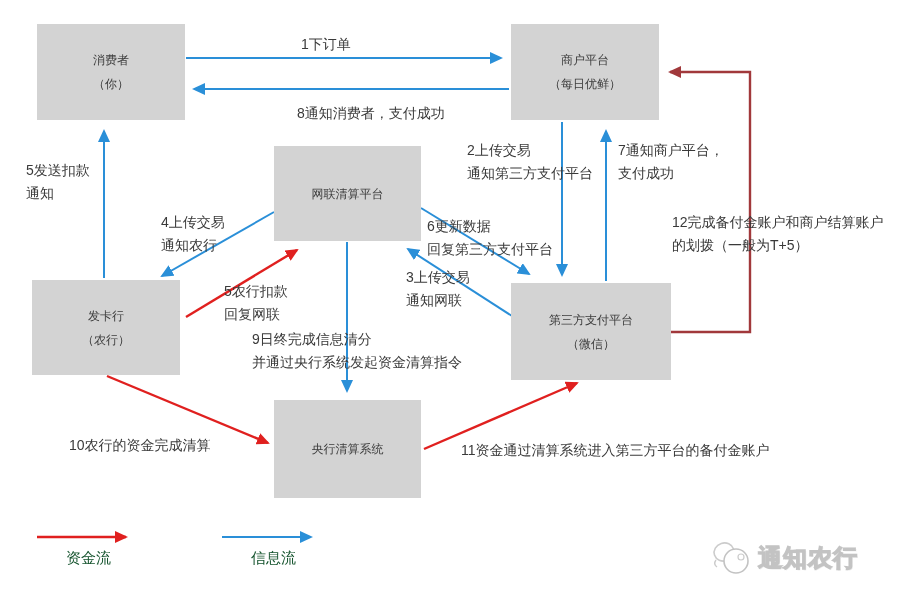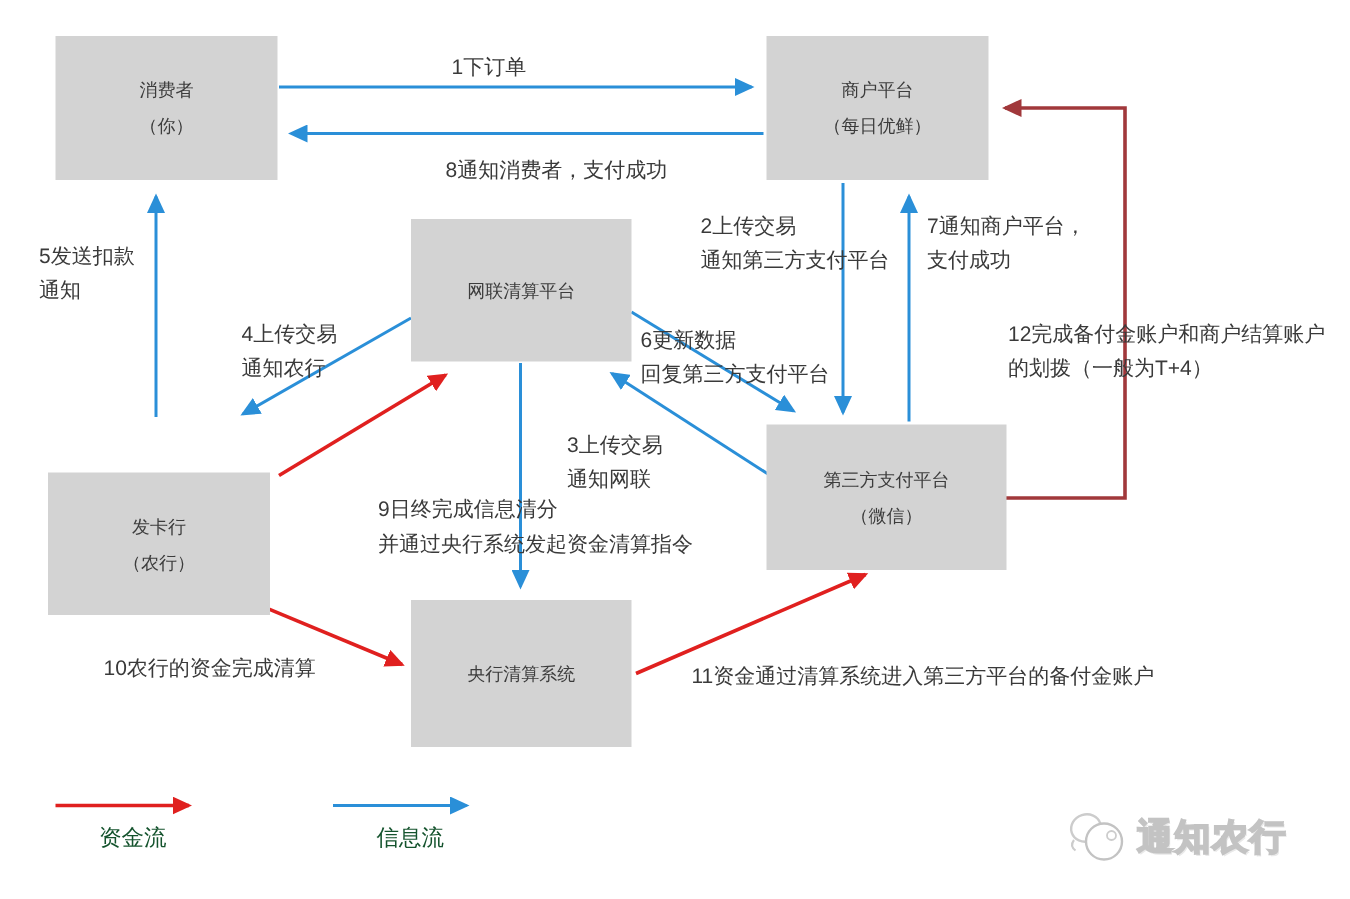--- a/index.html
+++ b/index.html
@@ -18,21 +18,21 @@
     background: #d3d3d3;
     color: #3c3c3c;
     display: flex; align-items: center; justify-content: center;
     text-align: center;
     font-size: 12px; line-height: 24px;
     white-space: pre-line;
   }
   #node-consumer     { left: 37px;  top: 24px;  width: 148px; height: 96px; }
   #node-merchant     { left: 511px; top: 24px;  width: 148px; height: 96px; }
   #node-netsunion    { left: 274px; top: 146px; width: 147px; height: 95px; }
-  #node-issuer       { left: 32px;  top: 280px; width: 148px; height: 95px; margin-top: 35px; }
+  #node-issuer       { left: 32px;  top: 280px; width: 148px; height: 95px; }
   #node-third-party  { left: 511px; top: 283px; width: 160px; height: 97px; }
   #node-central-bank { left: 274px; top: 400px; width: 147px; height: 98px; }
 
   
   #arrows { position: absolute; left: 0; top: 0; width: 900px; height: 599px; }
   .edge-blue    { stroke: #2a8fd8; stroke-width: 2;   fill: none; marker-end: url(#arrow-blue); }
   .edge-red     { stroke: #e0201f; stroke-width: 2.4; fill: none; marker-end: url(#arrow-red); }
   .edge-darkred { stroke: #a1383b; stroke-width: 2.4; fill: none; marker-end: url(#arrow-darkred); }
 
   
@@ -43,21 +43,21 @@
     white-space: pre-line;
   }
   #lbl-step1  { left: 301px; top: 33px; }
   #lbl-step8  { left: 297px; top: 102px; }
   #lbl-step5-notice { left: 26px;  top: 159px; }
   #lbl-step4  { left: 161px; top: 211px; }
   #lbl-step5-reply  { left: 224px; top: 280px; }
   #lbl-step2  { left: 467px; top: 139px; }
   #lbl-step7  { left: 618px; top: 139px; }
   #lbl-step6  { left: 427px; top: 215px; }
-  #lbl-step3  { left: 378px; top: 266px; margin-top: 19px; }
+  #lbl-step3  { left: 406px; top: 266px; }
   #lbl-step12 { left: 672px; top: 211px; }
   #lbl-step9  { left: 252px; top: 328px; }
   #lbl-step10 { left: 69px;  top: 434px; }
   #lbl-step11 { left: 461px; top: 439px; text-align: center; }
 
   
   .legend-label {
     position: absolute;
     font-size: 15px; color: #14532d;
   }
@@ -125,30 +125,32 @@
   <div class="node" id="node-third-party">第三方支付平台
 （微信）</div>
   <div class="node" id="node-central-bank">央行清算系统</div>
 
   <div class="edge-label" id="lbl-step1">1下订单</div>
   <div class="edge-label" id="lbl-step8">8通知消费者，支付成功</div>
   <div class="edge-label" id="lbl-step5-notice">5发送扣款
 通知</div>
   <div class="edge-label" id="lbl-step4">4上传交易
 通知农行</div>
+  <div class="edge-label" id="lbl-step5-reply">5农行扣款
+回复网联</div>
   <div class="edge-label" id="lbl-step2">2上传交易
 通知第三方支付平台</div>
   <div class="edge-label" id="lbl-step7">7通知商户平台，
 支付成功</div>
   <div class="edge-label" id="lbl-step6">6更新数据
 回复第三方支付平台</div>
   <div class="edge-label" id="lbl-step3">3上传交易
 通知网联</div>
   <div class="edge-label" id="lbl-step12">12完成备付金账户和商户结算账户
-的划拨（一般为T+4）</div>
+的划拨（一般为T+5）</div>
   <div class="edge-label" id="lbl-step9">9日终完成信息清分
 并通过央行系统发起资金清算指令</div>
   <div class="edge-label" id="lbl-step10">10农行的资金完成清算</div>
   <div class="edge-label" id="lbl-step11">11资金通过清算系统进入第三方平台的备付金账户</div>
 
   <div class="legend-label" id="legend-money-label">资金流</div>
   <div class="legend-label" id="legend-info-label">信息流</div>
 
   <div id="watermark">
     <svg width="44" height="36" viewBox="0 0 44 36">

